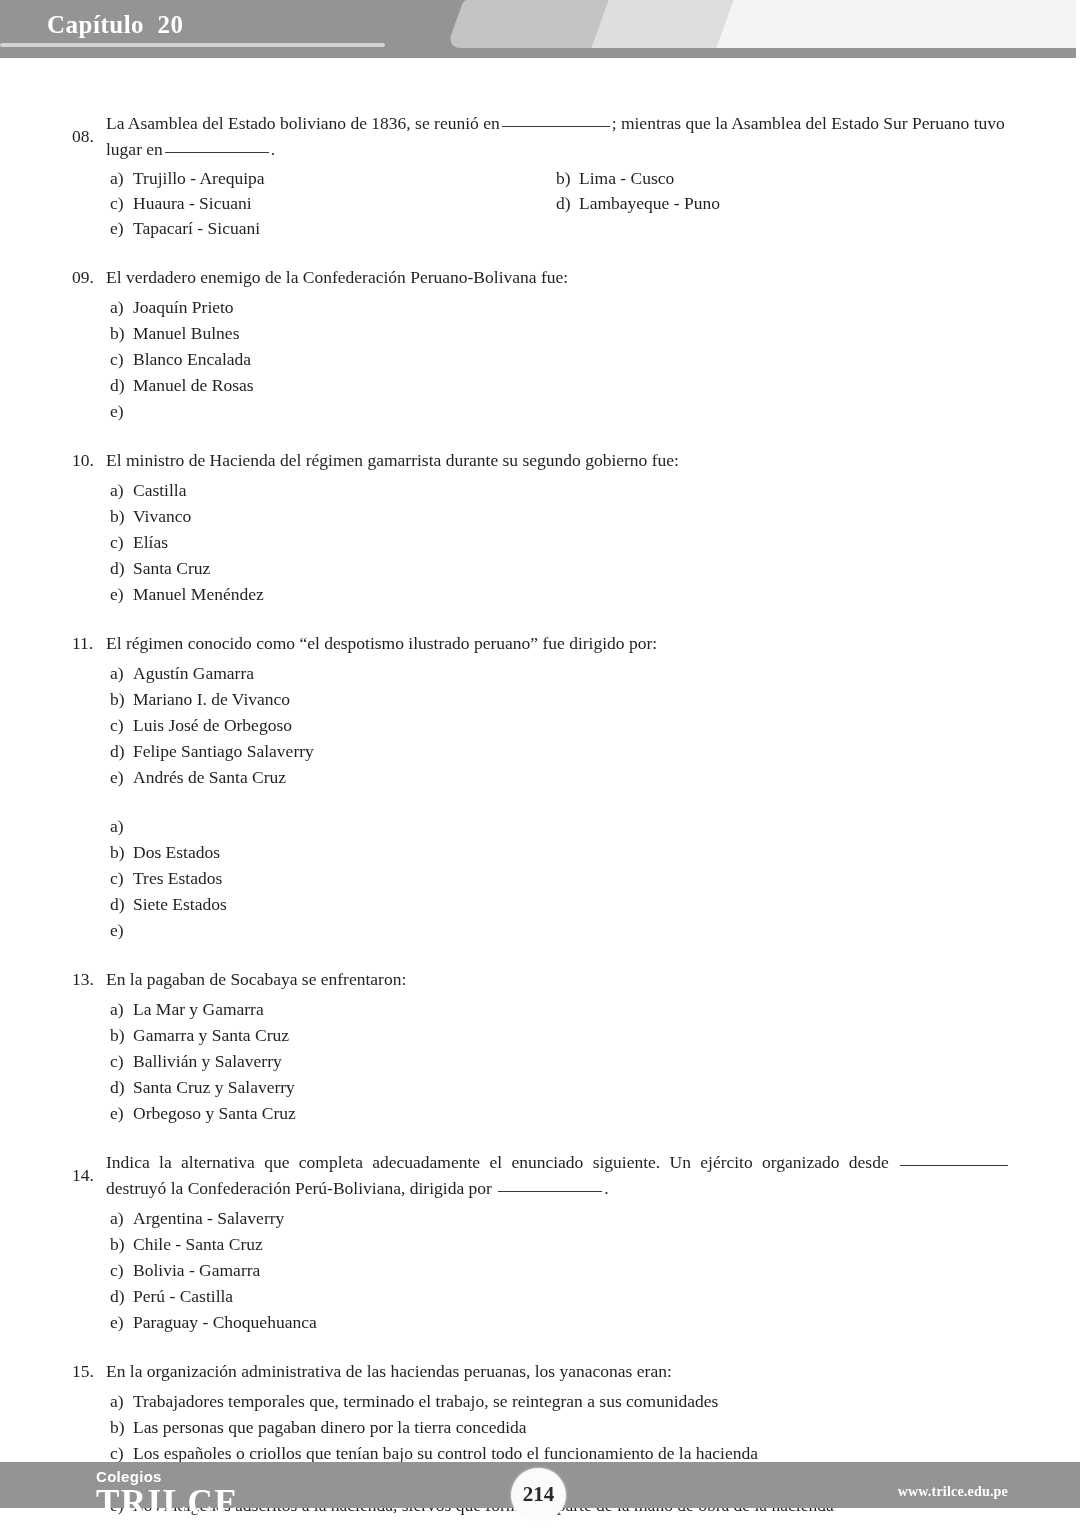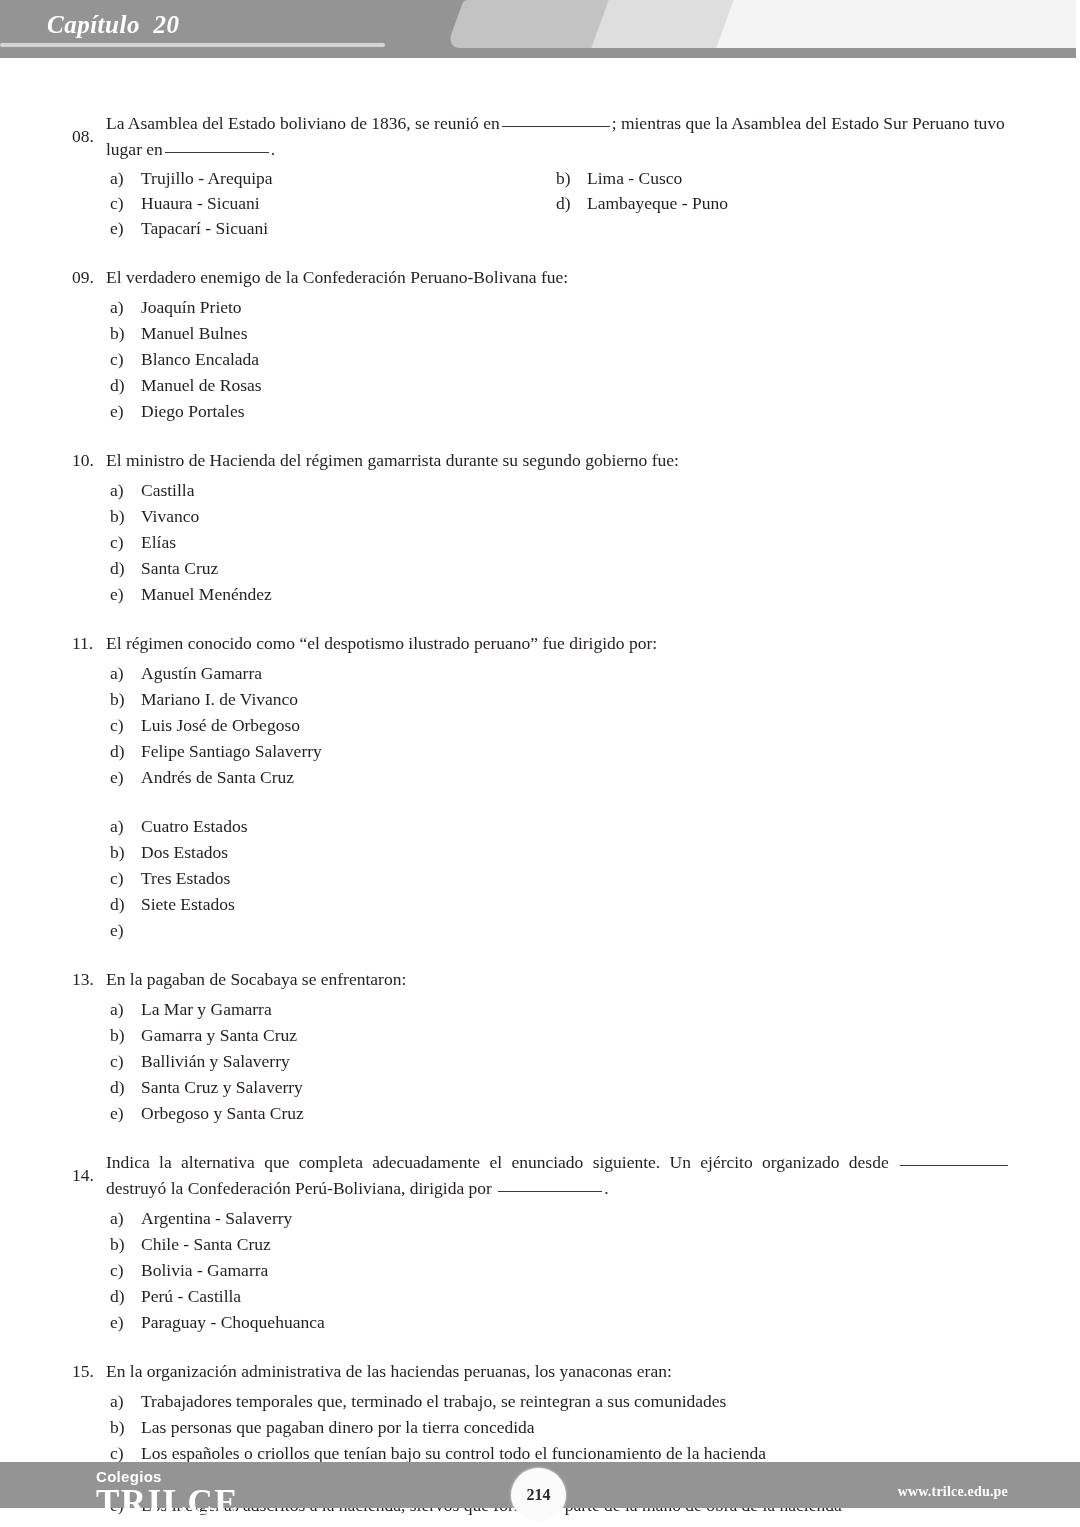--- a/index.html
+++ b/index.html
@@ -18,21 +18,20 @@
   }
 
   
   .header {
     position: absolute;
     top: 0; left: 0;
     width: 1076px;
     height: 58px;
     background: #949494;
     overflow: hidden;
-    font-style: italic;
   }
   .header-band {
     position: absolute;
     top: 0;
     height: 48px;
     transform: skewX(-20deg);
   }
   .band-1 {
     left: 455px;
     width: 150px;
@@ -125,21 +124,20 @@
     margin-bottom: 0px;
     padding-top: 1px;
   }
   .opt-letter {
     width: 28px;
     flex: 0 0 28px;
     padding-left: 5px;
   }
   .opt-text {
     flex: 1 1 auto;
-    margin-left: 8px;
   }
   .options.single .option { padding-left: 33px; }
   .options.single .option + .option { margin-top: 0px; }
 
   
   .options.two-col {
     position: relative;
     padding-left: 33px;
   }
   .opt-row {
@@ -192,21 +190,21 @@
     background: #fbfbfb;
     border-radius: 50% 50% 50% 50% / 52% 52% 48% 48%;
     display: flex;
     align-items: center;
     justify-content: center;
     box-shadow: 0 0 3px rgba(255,255,255,0.7);
   }
   .page-num {
     font-family: "Liberation Serif", "DejaVu Serif", serif;
     font-weight: bold;
-    font-size: 16px;
+    font-size: 21px;
     color: #2a2a2a;
   }
   .site-url {
     position: absolute;
     right: 72px;
     top: 22px;
     font-family: "Liberation Serif", "DejaVu Serif", serif;
     font-weight: bold;
     font-size: 14px;
     color: #ffffff;
@@ -278,21 +276,20 @@
       <div class="option">
           <span class="opt-letter">c)</span>
           <span class="opt-text">Blanco Encalada</span>
         </div>
       <div class="option">
           <span class="opt-letter">d)</span>
           <span class="opt-text">Manuel de Rosas</span>
         </div>
       <div class="option">
           <span class="opt-letter">e)</span>
-          <span class="opt-text">Diego Portales</span>
         </div>
     </div>
   </div>
 
   <div class="question">
     <div class="q-head">
       <div class="q-num">10.</div>
       <div class="q-text">El ministro de Hacienda del régimen gamarrista durante su segundo gobierno fue:</div>
     </div>
     <div class="options single">
@@ -345,21 +342,20 @@
           <span class="opt-letter">e)</span>
           <span class="opt-text">Andrés de Santa Cruz</span>
         </div>
     </div>
   </div>
 
   <div class="question">
     <div class="options single">
       <div class="option">
           <span class="opt-letter">a)</span>
-          <span class="opt-text">Cuatro Estados</span>
         </div>
       <div class="option">
           <span class="opt-letter">b)</span>
           <span class="opt-text">Dos Estados</span>
         </div>
       <div class="option">
           <span class="opt-letter">c)</span>
           <span class="opt-text">Tres Estados</span>
         </div>
       <div class="option">

